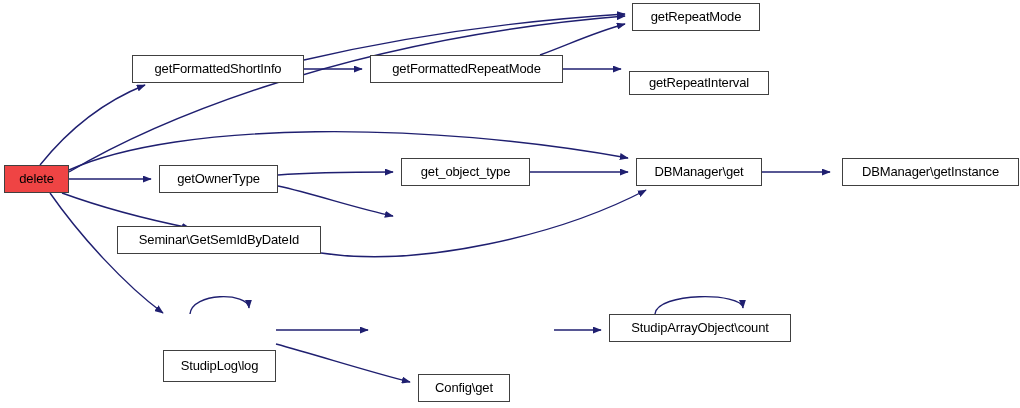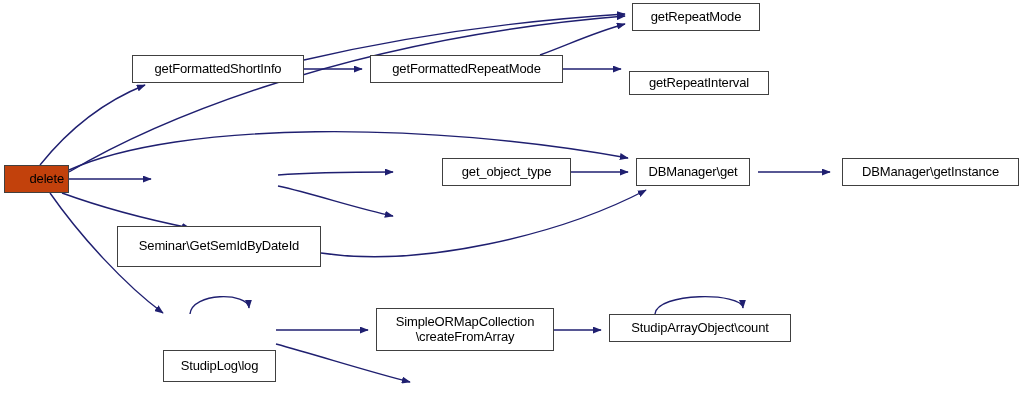--- a/index.html
+++ b/index.html
@@ -33,23 +33,22 @@
     line-height: 1.12;
     display: flex;
     align-items: center;
     justify-content: center;
     text-align: center;
     white-space: pre-line;
     letter-spacing: -0.15px;
     z-index: 2;
   }
   .gnode.highlight {
-    background: #c2410c;
+    background: #ef4444;
     border-color: #404040;
-    justify-content: flex-end;
   }
   .gnode-label {
     display: block;
     padding: 0 4px;
   }
 </style>
 </head>
 <body>
 
 <div id="graph-root">
@@ -117,45 +116,47 @@
   </div>
 
   <div class="gnode" style="left:632px;top:3px;width:128px;height:28px;">
     <span class="gnode-label">getRepeatMode</span>
   </div>
 
   <div class="gnode" style="left:629px;top:55px;width:140px;height:24px;margin-top:16px;">
     <span class="gnode-label">getRepeatInterval</span>
   </div>
 
+  <div class="gnode" style="left:159px;top:165px;width:119px;height:28px;">
+    <span class="gnode-label">getOwnerType</span>
+  </div>
 
-  <div class="gnode" style="left:401px;top:158px;width:129px;height:28px;margin-left:41px;">
+  <div class="gnode" style="left:401px;top:158px;width:129px;height:28px;">
     <span class="gnode-label">get_object_type</span>
   </div>
 
 
-  <div class="gnode" style="left:117px;top:226px;width:204px;height:41px;">
+  <div class="gnode" style="left:117px;top:226px;width:204px;height:28px;">
     <span class="gnode-label">Seminar\GetSemIdByDateId</span>
   </div>
 
-  <div class="gnode" style="left:636px;top:158px;width:114px;height:28px;">
+  <div class="gnode" style="left:636px;top:158px;width:126px;height:28px;">
     <span class="gnode-label">DBManager\get</span>
   </div>
 
   <div class="gnode" style="left:842px;top:158px;width:177px;height:28px;">
     <span class="gnode-label">DBManager\getInstance</span>
   </div>
 
   <div class="gnode" style="left:163px;top:314px;width:113px;height:32px;margin-top:36px;">
     <span class="gnode-label">StudipLog\log</span>
   </div>
 
-  <div class="gnode" style="left:376px;top:308px;width:178px;height:43px;">
-    <span class="gnode-label">SimpleORMapCollection
-\createFromArray</span>
-  </div>
 
   <div class="gnode" style="left:609px;top:314px;width:182px;height:28px;text-align:right;">
     <span class="gnode-label">StudipArrayObject\count</span>
   </div>
 
+  <div class="gnode" style="left:418px;top:374px;width:92px;height:28px;">
+    <span class="gnode-label">Config\get</span>
+  </div>
 
 </div>
 
 </body></html>

